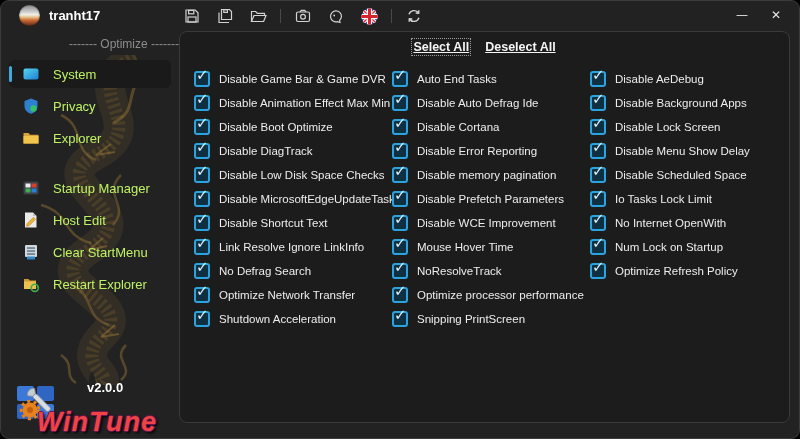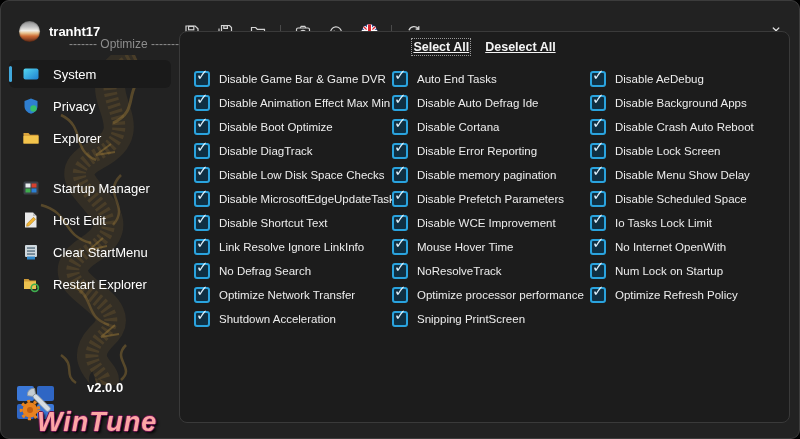--- a/index.html
+++ b/index.html
@@ -1,51 +1,51 @@
 <!DOCTYPE html>
 <html><head>
 <meta charset="utf-8">
 <style>
   html,body{margin:0;padding:0;width:800px;height:439px;background:#000;overflow:hidden;
     font-family:"Liberation Sans","DejaVu Sans",sans-serif;}
   .window{position:absolute;inset:0;background:#222222;border:1px solid #3c3c3c;
     border-radius:9px;box-sizing:border-box;overflow:hidden;}
 
   
-  .titlebar{position:absolute;top:16px;left:0;right:0;height:30px;}
+  .titlebar{position:absolute;top:0;left:0;right:0;height:30px;}
   .user{position:absolute;left:18px;top:4px;display:flex;align-items:center;gap:9px;}
   .avatar{width:21px;height:21px;border-radius:50%;
     background:linear-gradient(180deg,#8f8f8f 0%,#c2c2c2 28%,#f2efe8 46%,#e8c08c 58%,#cd6b35 72%,#8e4525 88%,#6b3018 100%);
     box-shadow:inset 0 0 2px rgba(0,0,0,.6);}
   .username{color:#fff;font-size:13px;font-weight:bold;}
   .toolbar{position:absolute;left:180px;top:3px;display:flex;align-items:center;gap:11px;height:24px;}
   .tbtn{width:22px;height:22px;display:flex;align-items:center;justify-content:center;
     background:transparent;border:none;padding:0;cursor:pointer;}
   .sep{width:1px;height:14px;background:#4a4a4a;}
   .wincontrols{position:absolute;right:6px;top:0;display:flex;}
   .wc{width:34px;height:28px;background:transparent;border:none;color:#e6e6e6;
     font-size:12px;cursor:pointer;font-family:"DejaVu Sans",sans-serif;}
 
   
   .sidebar{position:absolute;top:30px;left:0;width:178px;bottom:0;}
   .dragon{position:absolute;left:0;top:24px;pointer-events:none;}
   .optimize-label{position:relative;text-align:right;color:#8d8d8d;font-size:12px;margin-top:6px;}
   .nav{position:relative;margin-top:9px;padding:0 8px;}
   .nav-item{height:28px;margin-bottom:4px;display:flex;align-items:center;padding-left:13px;
-    border-radius:6px;position:relative;color:#ffffff;font-size:13px;cursor:pointer;}
+    border-radius:6px;position:relative;color:#bef264;font-size:13px;cursor:pointer;}
   .nav-item.active{background:#1a1a1a;}
   .nav-item.active::before{content:"";position:absolute;left:0;top:6px;width:3px;height:16px;
     border-radius:2px;background:#41a8dc;}
   .nav-icon{width:18px;height:18px;margin-right:13px;flex:0 0 auto;display:flex;}
   .nav-spacer{height:18px;}
   .logo-area{position:absolute;left:10px;bottom:4px;width:165px;height:62px;}
   .logo-icon{position:absolute;left:2px;bottom:8px;}
   .version{position:absolute;left:76px;top:8px;color:#fff;font-size:13px;font-weight:bold;text-align:center;}
   .brand{position:absolute;left:26px;bottom:-4px;font-size:27px;font-weight:bold;font-style:italic;
-    color:#fca5a5;letter-spacing:1px;
+    color:#ef4444;letter-spacing:1px;
     text-shadow:1px 0 #6e1450,-1px 0 #6e1450,0 1px #6e1450,0 -1px #6e1450,2px 2px 3px #000;}
 
   
   .panel{position:absolute;left:178px;top:30px;right:9px;bottom:15px;background:#1c1c1c;
     border:1px solid #3a3a3a;border-radius:8px;box-sizing:border-box;overflow:hidden;}
   .links{display:flex;justify-content:center;gap:16px;margin-top:8px;}
   .link{color:#f4f4f4;font-size:12.5px;font-weight:bold;text-decoration:underline;cursor:pointer;}
   .link.focused{outline:1px dotted #9a9a9a;outline-offset:1px;}
   .grid{display:flex;margin:13px 0 0 14px;}
   .col{width:198px;display:flex;flex-direction:column;}
@@ -366,24 +366,20 @@
           <div class="cb-row checked">
           <span class="cb"></span>
           <span class="cb-label">Disable AeDebug</span>
         </div>
           <div class="cb-row checked">
           <span class="cb"></span>
           <span class="cb-label">Disable Background Apps</span>
         </div>
           <div class="cb-row checked">
           <span class="cb"></span>
-          <span class="cb-label">Disable Crash Auto Reboot</span>
-        </div>
-          <div class="cb-row checked">
-          <span class="cb"></span>
           <span class="cb-label">Disable Lock Screen</span>
         </div>
           <div class="cb-row checked">
           <span class="cb"></span>
           <span class="cb-label">Disable Menu Show Delay</span>
         </div>
           <div class="cb-row checked">
           <span class="cb"></span>
           <span class="cb-label">Disable Scheduled Space</span>
         </div>

